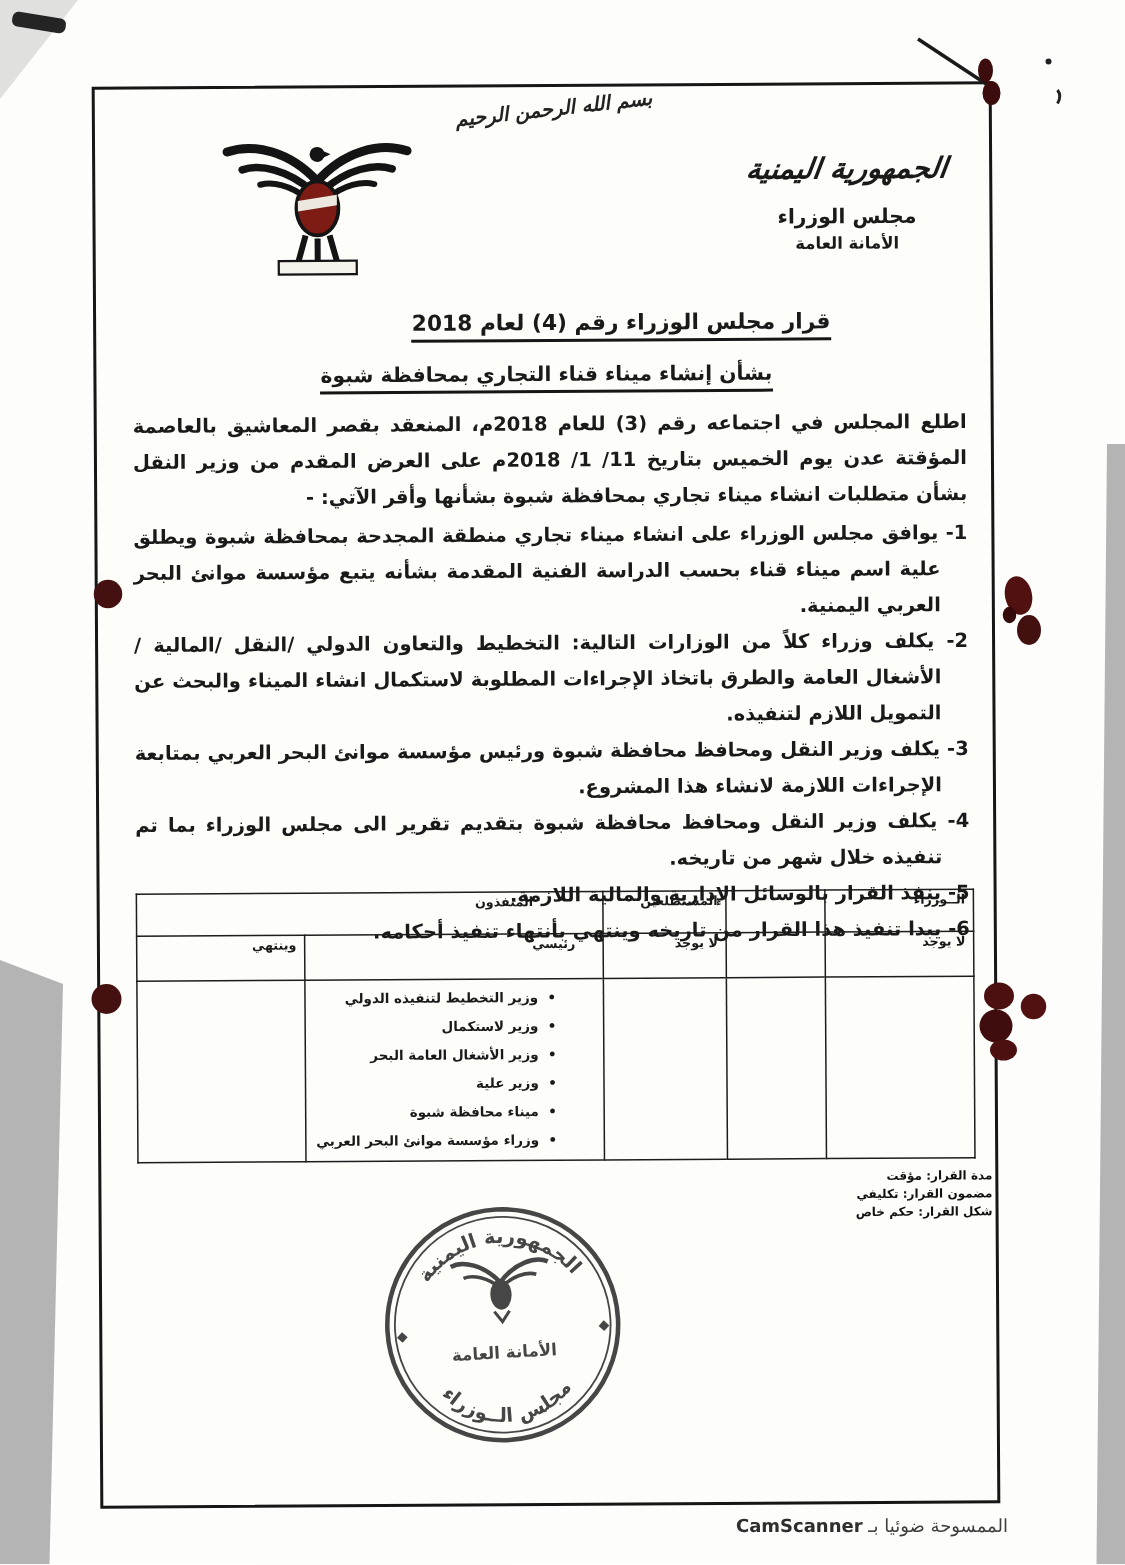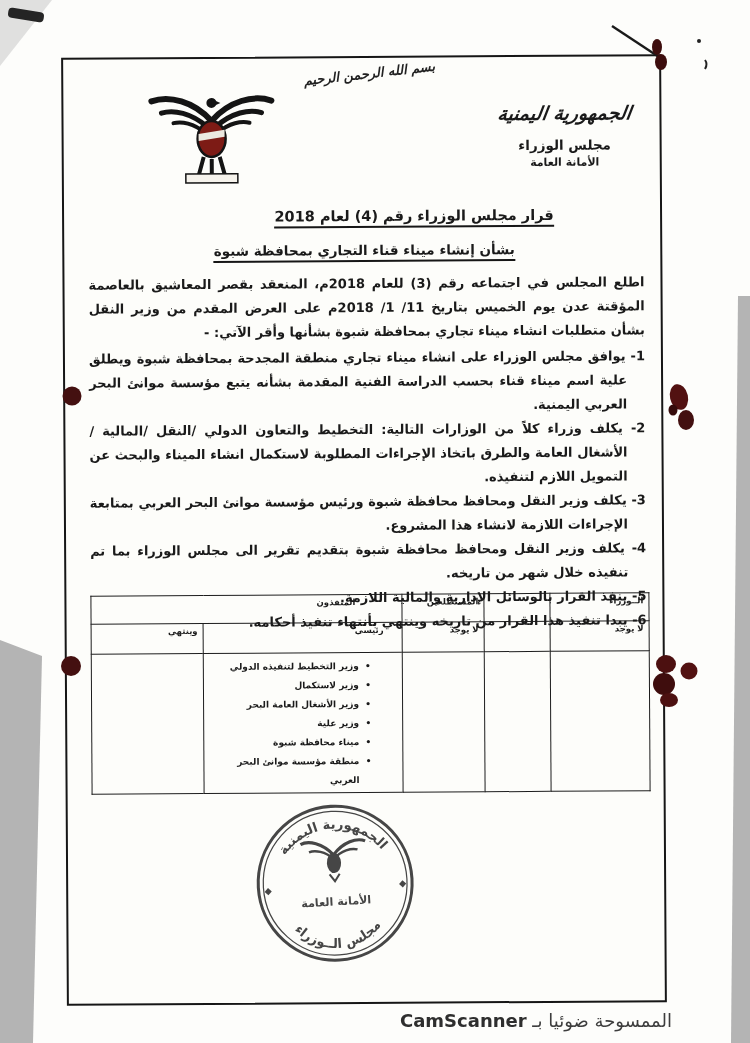--- a/index.html
+++ b/index.html
@@ -66,21 +66,21 @@
   .bullets li .dot{position:absolute;right:0;top:0;}
   
   .classif{
     position:absolute;left:auto;right:2px;top:722px;width:150px;direction:rtl;text-align:right;
     font-size:8px;font-weight:bold;line-height:12px;color:#111;
   }
   
   .stamp{position:absolute;left:186px;top:744px;width:162px;height:162px;transform:rotate(-3deg);}
   
   .camscanner{
-    position:absolute;right:78px;top:1010px;direction:rtl;font-size:18px;color:#3d3d3d;z-index:3;
+    position:absolute;right:78px;top:1010px;direction:rtl;font-size:12px;color:#3d3d3d;z-index:3;
     font-weight:normal;
   }
   .camscanner .app{font-weight:bold;color:#2e2e2e;}
 </style>
 </head>
 <body>
 
 <div class="canvas">
 
   <div class="page-tilt">
@@ -151,28 +151,33 @@
           <td class="bodycell"></td>
           <td class="bodycell"></td>
           <td class="bodycell"></td>
           <td class="bodycell">
             <ul class="bullets">
               <li><span class="dot">•</span><span>وزير التخطيط لتنفيذه الدولي</span></li>
               <li><span class="dot">•</span><span>وزير لاستكمال</span></li>
               <li><span class="dot">•</span><span>وزير الأشغال العامة البحر</span></li>
               <li><span class="dot">•</span><span>وزير علية</span></li>
               <li><span class="dot">•</span><span>ميناء محافظة شبوة</span></li>
-              <li><span class="dot">•</span><span>منطقة مؤسسة موانئ البحر العربي</span></li>
+              <li><span class="dot">•</span><span>وزراء مؤسسة موانئ البحر العربي</span></li>
             </ul>
           </td>
           <td class="bodycell"></td>
         </tr>
       </tbody>
         </table>
 
+      <div class="classif">
+        <div>مدة القرار: مؤقت</div>
+        <div>مضمون القرار: تكليفي</div>
+        <div>شكل القرار: حكم خاص</div>
+      </div>
 
       <svg class="stamp" viewBox="0 0 160 160">
         <g opacity="0.85" fill="#262626">
           <circle cx="80" cy="80" r="76" fill="none" stroke="#262626" stroke-width="3"></circle>
           <circle cx="80" cy="80" r="71" fill="none" stroke="#262626" stroke-width="1.2"></circle>
           <defs>
             <path id="arcTop" d="M 20,86 A 60,60 0 0 1 140,86"></path>
             <path id="arcBot" d="M 24,88 A 56,56 0 0 0 136,88"></path>
           </defs>
           <text font-size="13" font-weight="bold" font-family="DejaVu Sans, sans-serif">

